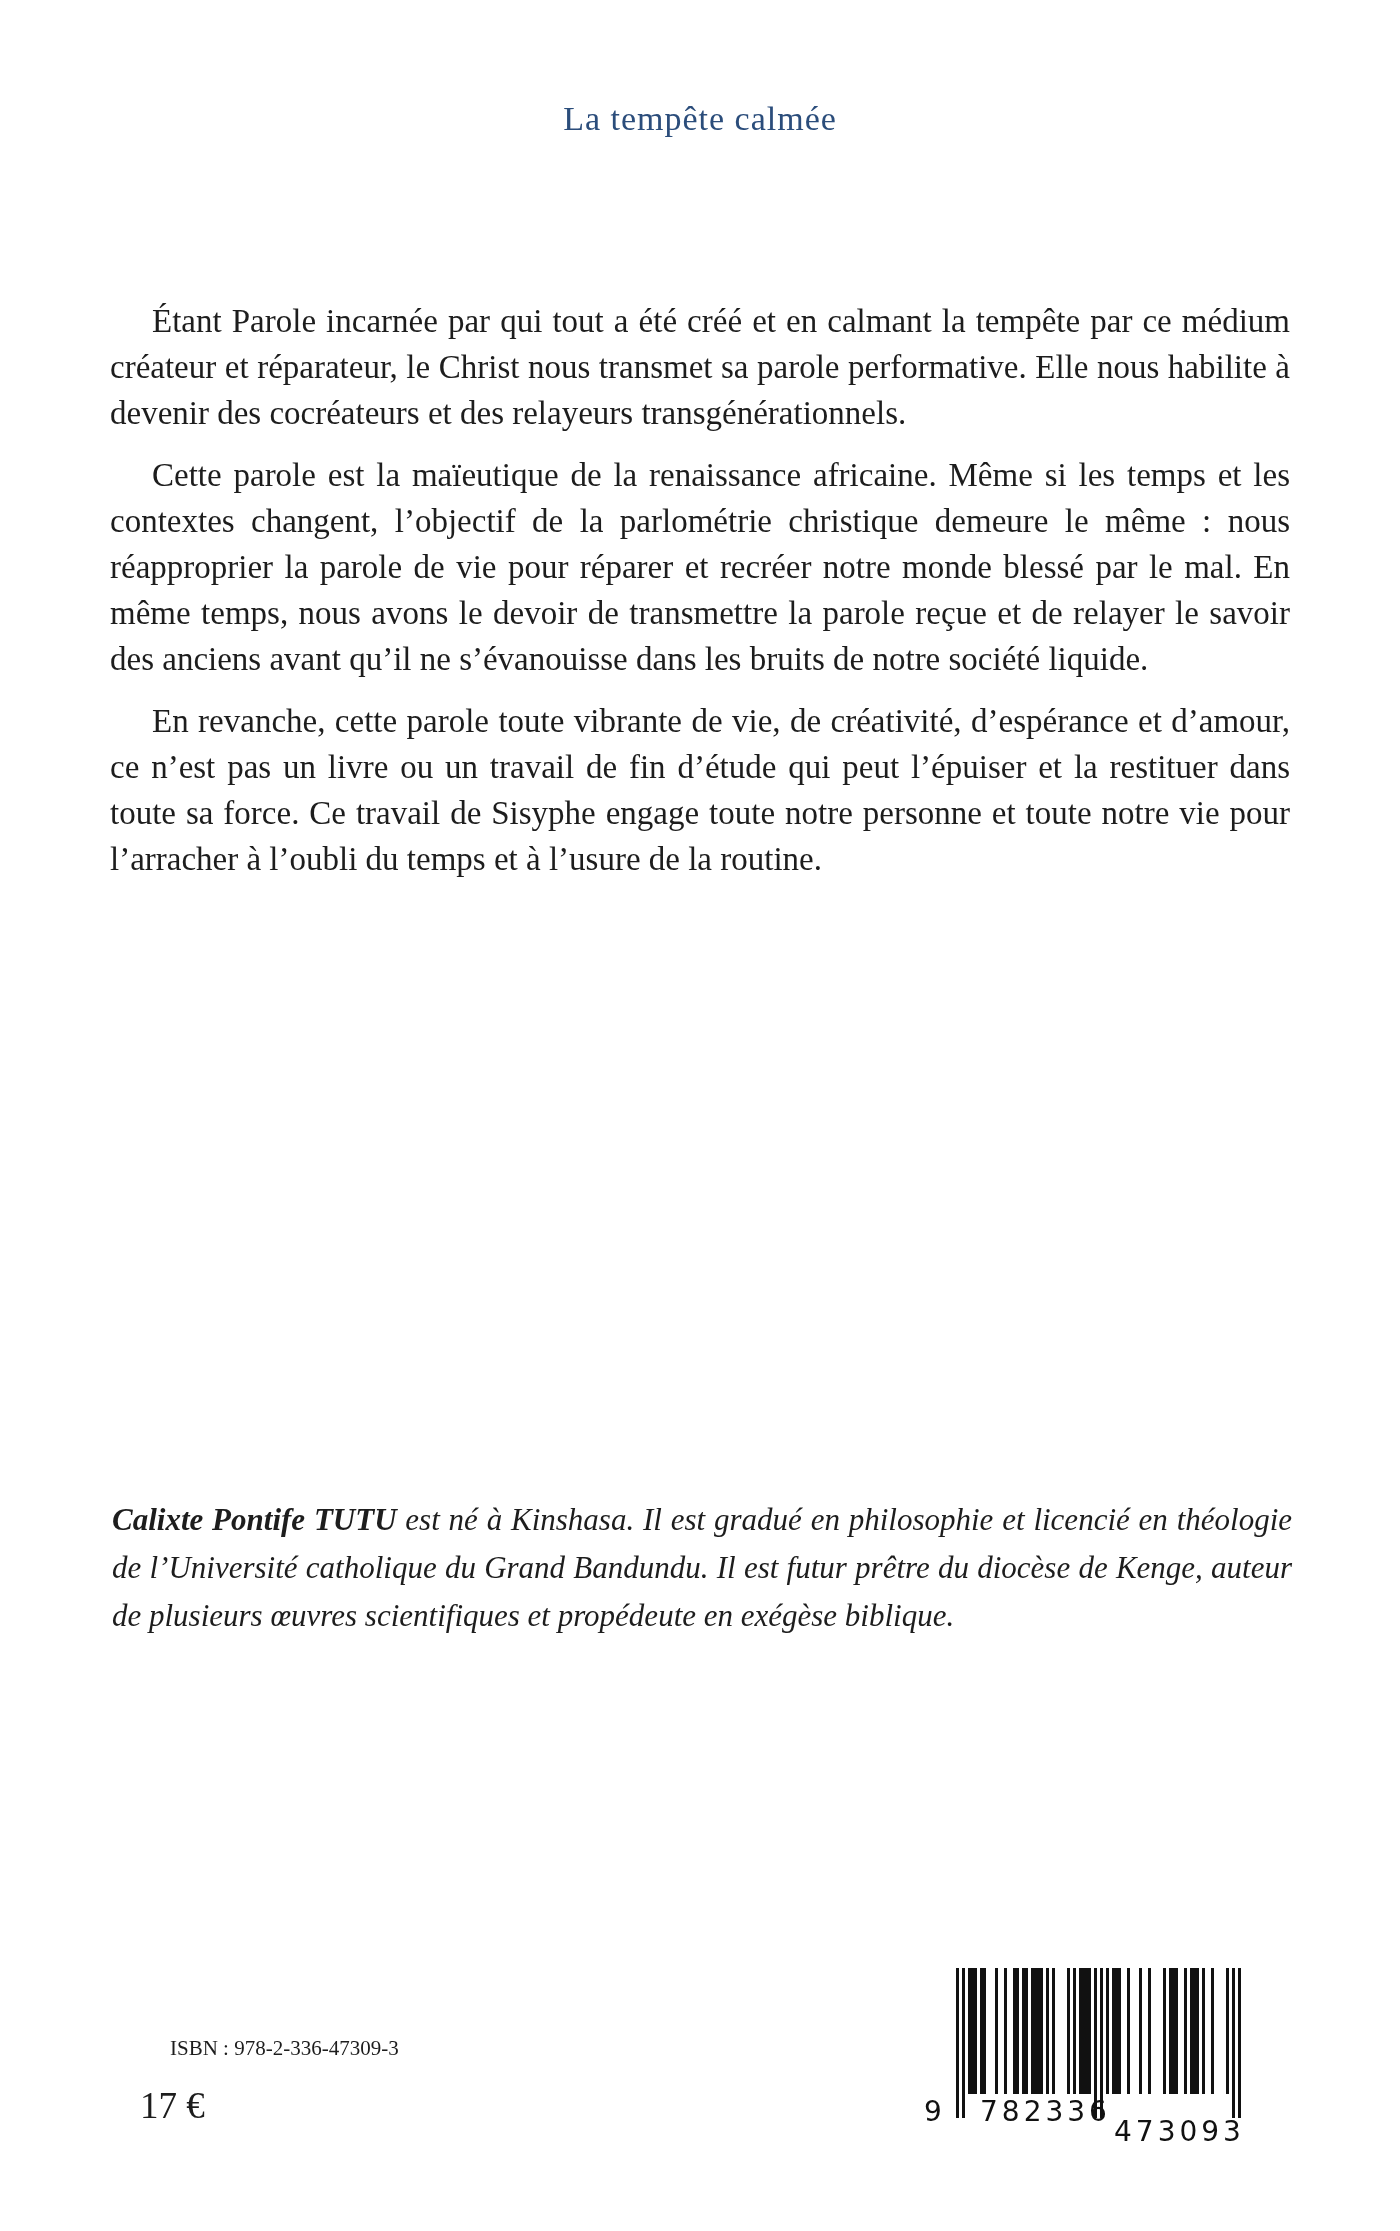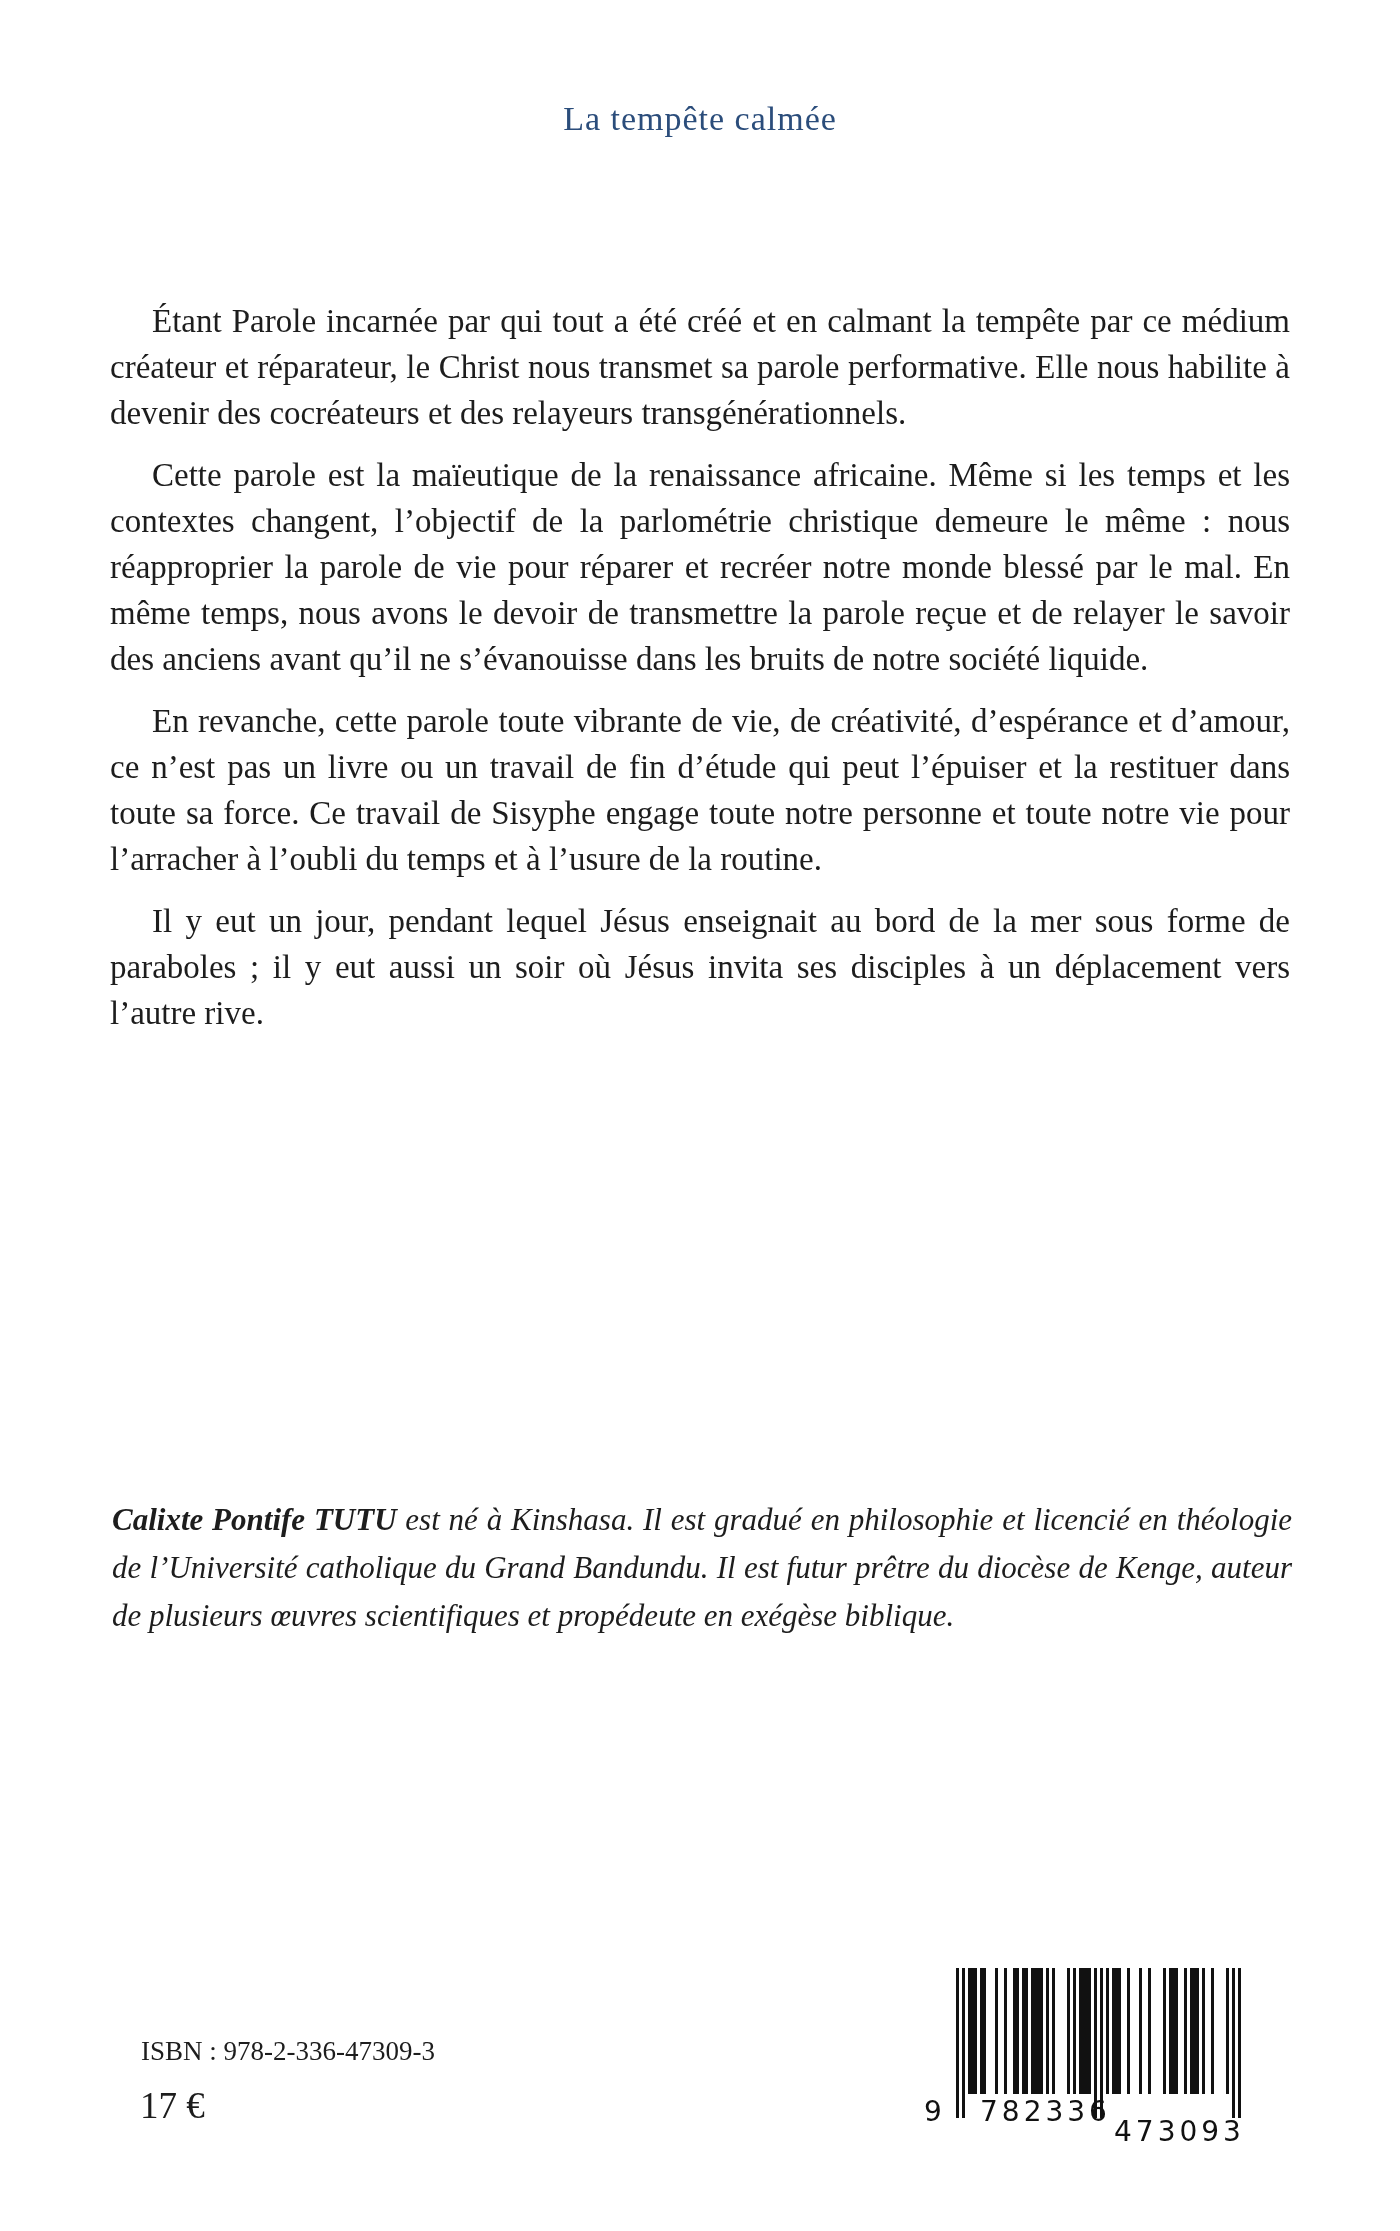--- a/index.html
+++ b/index.html
@@ -48,23 +48,23 @@
   }
   .author-bio .author-name { font-weight: bold; }
   .photo-credit {
     position: absolute;
     left: 148px;
     top: 1962px;
     font-size: 29px;
   }
   .isbn {
     position: absolute;
-    left: 141px;
+    left: 170px;
     top: 2036px;
-    font-size: 27px;
+    font-size: 21px;
   }
   .price {
     position: absolute;
     left: 140px;
     top: 2084px;
     font-size: 37px;
   }
   .barcode {
     position: absolute;
     left: 956px;
@@ -95,21 +95,20 @@
 <body>
 
 <div class="page">
 
   <div class="book-title">La tempête calmée</div>
 
   <div class="synopsis">
     <p>Étant Parole incarnée par qui tout a été créé et en calmant la tempête par ce médium créateur et réparateur, le Christ nous transmet sa parole performative. Elle nous habilite à devenir des cocréateurs et des relayeurs transgénérationnels.</p>
     <p>Cette parole est la maïeutique de la renaissance africaine. Même si les temps et les contextes changent, l’objectif de la parlométrie christique demeure le même : nous réapproprier la parole de vie pour réparer et recréer notre monde blessé par le mal. En même temps, nous avons le devoir de transmettre la parole reçue et de relayer le savoir des anciens avant qu’il ne s’évanouisse dans les bruits de notre société liquide.</p>
     <p>En revanche, cette parole toute vibrante de vie, de créativité, d’espérance et d’amour, ce n’est pas un livre ou un travail de fin d’étude qui peut l’épuiser et la restituer dans toute sa force. Ce travail de Sisyphe engage toute notre personne et toute notre vie pour l’arracher à l’oubli du temps et à l’usure de la routine.</p>
-    <p>Il y eut un jour, pendant lequel Jésus enseignait au bord de la mer sous forme de paraboles ; il y eut aussi un soir où Jésus invita ses disciples à un déplacement vers l’autre rive.</p>
   </div>
 
   <div class="author-bio"><span class="author-name">Calixte Pontife TUTU</span><span> est né à Kinshasa. Il est gradué en philosophie et licencié en théologie de l’Université catholique du Grand Bandundu. Il est futur prêtre du diocèse de Kenge, auteur de plusieurs œuvres scientifiques et propédeute en exégèse biblique.</span></div>
 
 
   <div class="isbn">ISBN : 978-2-336-47309-3</div>
 
   <div class="price">17 €</div>
 
   <div class="barcode">

